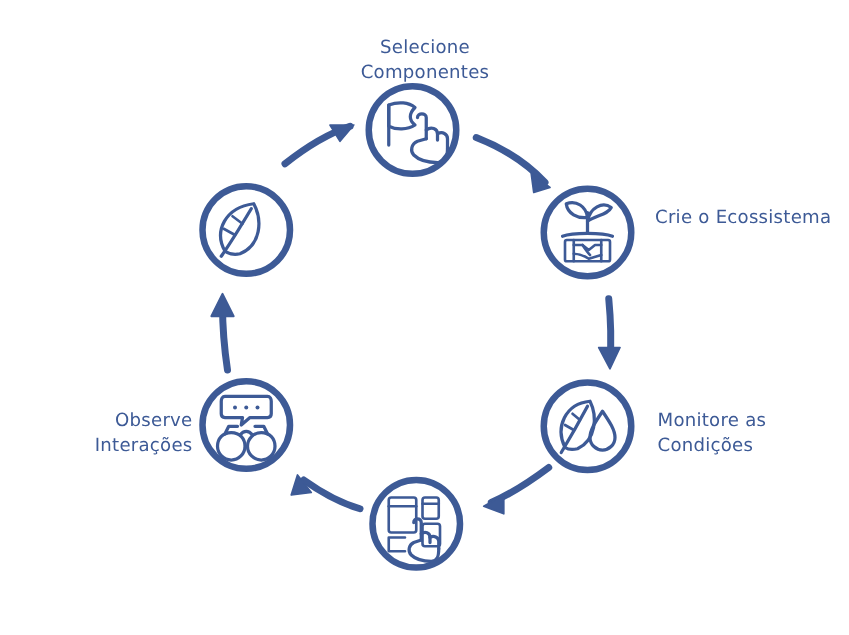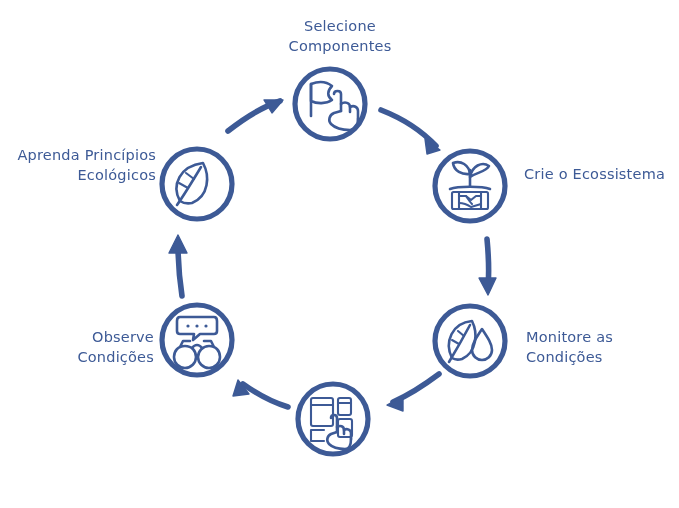--- a/index.html
+++ b/index.html
@@ -29,21 +29,21 @@
   .node-label {
     position: absolute;
     color: #3d5a96;
     font-family: "DejaVu Sans", sans-serif;
     font-size: 14.5px;
     line-height: 1.35;
     letter-spacing: 0.2px;
     white-space: pre-line;
     pointer-events: none;
   }
-  .lbl-center { text-align: center; }
+  .lbl-center { text-align: center; margin-top: 12px; }
   .lbl-right  { text-align: right; }
   .lbl-left   { text-align: left; margin-left: 14px; }
 
   #label-select      { left: 255px; top: 17px;  width: 170px; }
   #label-create      { left: 510px; top: 165px; width: 165px; }
   #label-monitor     { left: 512px; top: 328px; width: 160px; }
   #label-adjust      { left: 245px; top: 461px; width: 190px; }
   #label-observe     { left:  18px; top: 328px; width: 136px; }
   #label-principles  { left:   8px; top: 146px; width: 148px; }
 </style>
@@ -205,18 +205,16 @@
   <div class="node-label lbl-center" id="label-select">Selecione
 Componentes</div>
 
   <div class="node-label lbl-left" id="label-create">Crie o Ecossistema</div>
 
   <div class="node-label lbl-left" id="label-monitor">Monitore as
 Condições</div>
 
 
   <div class="node-label lbl-right" id="label-observe">Observe
-Condições</div>
-
-  <div class="node-label lbl-right" id="label-principles">Aprenda Princípios
-Ecológicos</div>
+Interações</div>
+
 
 </div>
 
 </body></html>

